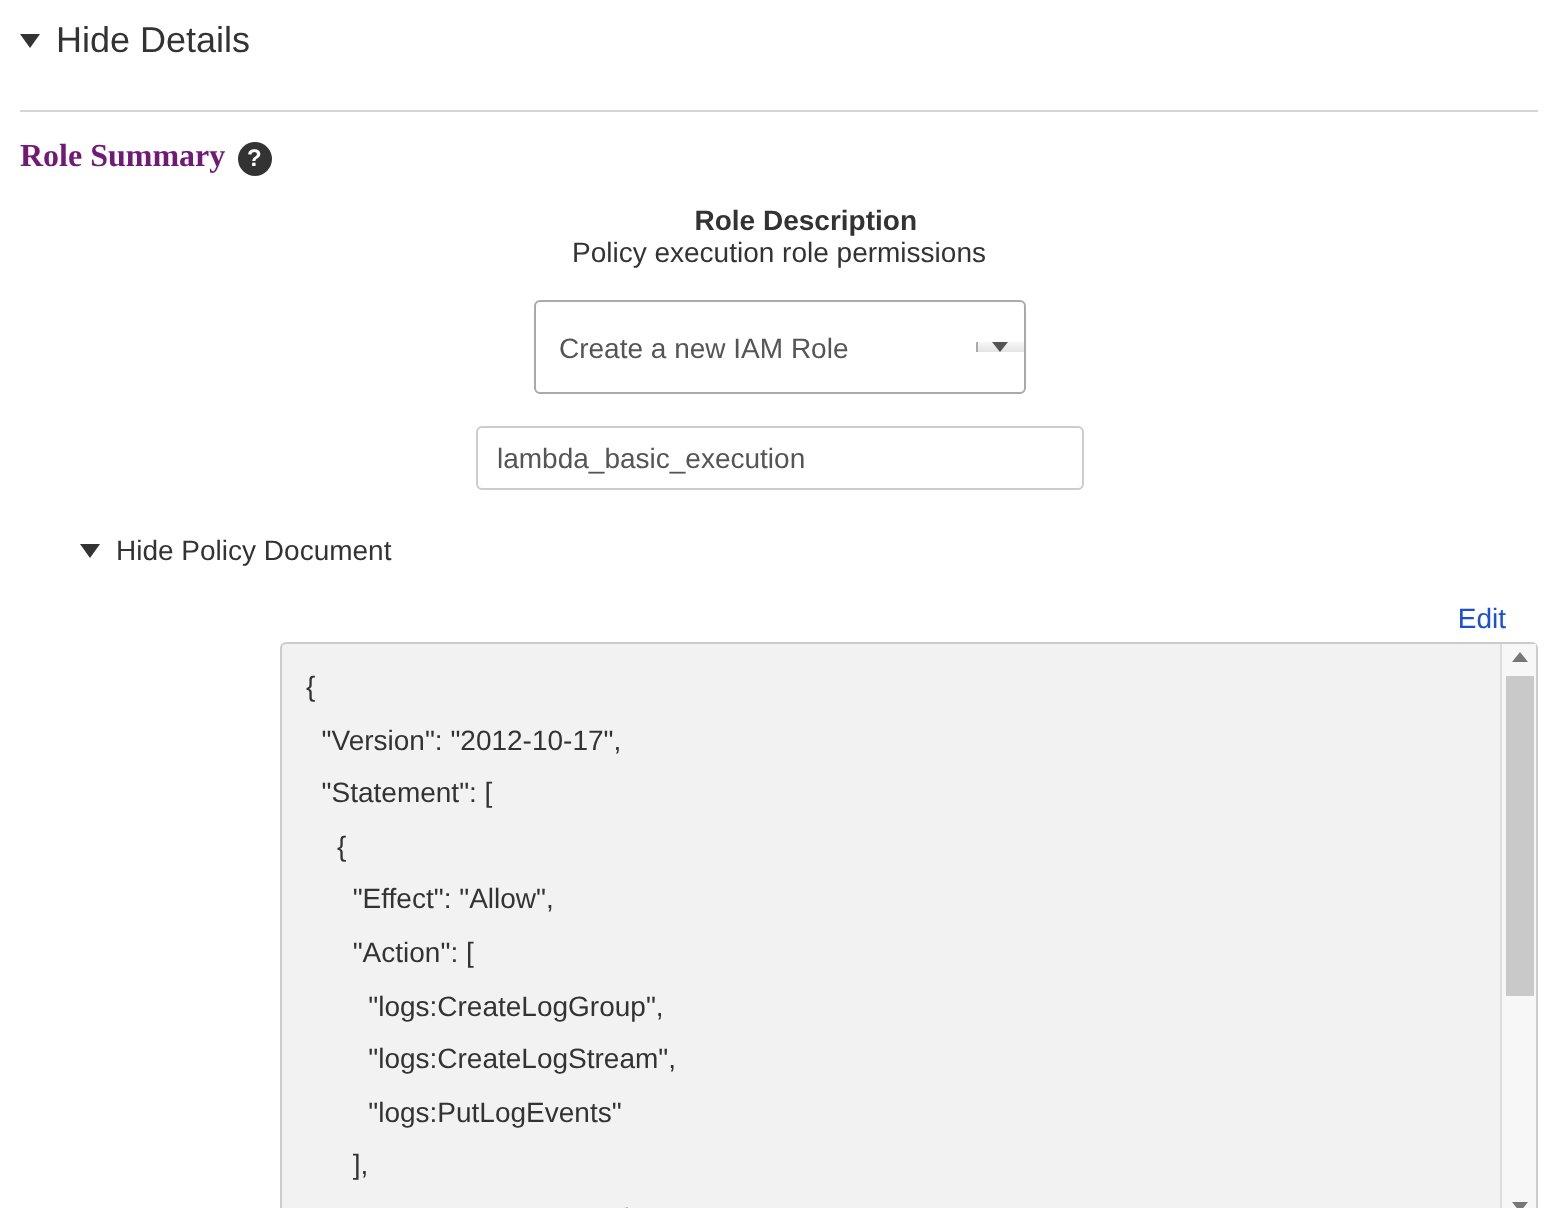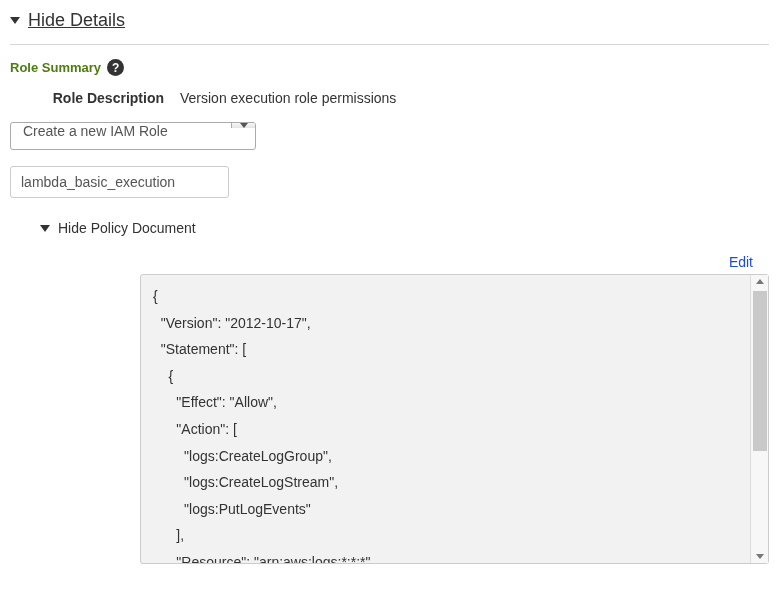--- a/index.html
+++ b/index.html
@@ -8,84 +8,85 @@
       font-size: 14px;
       color: #333;
       padding: 6px 10px;
       width: 779px;
       background: #fff;
     }
     .section-header {
       display: flex;
       align-items: center;
       gap: 8px;
-      padding: 4px 0 13px 0;
+      padding: 4px 0 24px 0;
       border-bottom: 1px solid #d5d5d5;
       cursor: pointer;
-      text-decoration: underline;
     }
     .caret-down {
       width: 0; height: 0;
       border-left: 5px solid transparent;
       border-right: 5px solid transparent;
       border-top: 7px solid #333;
     }
     .section-title {
       font-size: 18px;
       color: #333;
       font-weight: 400;
     }
     .subheader {
       display: flex;
       align-items: center;
       gap: 6px;
       margin-top: 14px;
       margin-bottom: 14px;
     }
     .subheader-title {
-      font-size: 13px;
+      font-size: 16px;
       font-weight: 700;
-      color: #4d7c0f;
+      color: #701a75;
+      font-family: Liberation Serif, serif;
     }
     .help-icon {
       display: inline-flex;
       align-items: center;
       justify-content: center;
       width: 17px; height: 17px;
       border-radius: 50%;
       background: #333;
       color: #fff;
       font-size: 12px;
       font-weight: 700;
       cursor: pointer;
     }
     .form-row {
       display: flex;
       align-items: center;
       margin-bottom: 16px;
+      flex-direction: column;
     }
     .form-label {
       width: 170px;
       text-align: right;
       font-weight: 700;
       color: #333;
       padding-right: 16px;
       font-size: 14px;
     }
     .form-value {
       flex: 1;
       color: #333;
     }
     .select-wrap {
       display: inline-flex;
-      align-items: flex-start;
+      align-items: center;
       border: 1px solid #aaa;
       border-radius: 3px;
       overflow: hidden;
-      height: 28px;
+      height: 47px;
       background: #fff;
     }
     .select-text {
       padding: 0 12px;
       display: flex;
       align-items: center;
       color: #555;
       min-width: 220px;
     }
     .select-btn {
@@ -98,21 +99,21 @@
       cursor: pointer;
     }
     .chev-down {
       width: 0; height: 0;
       border-left: 4px solid transparent;
       border-right: 4px solid transparent;
       border-top: 5px solid #555;
     }
     .text-input {
       height: 32px;
-      width: 219px;
+      width: 304px;
       border: 1px solid #ccc;
       border-radius: 3px;
       padding: 0 10px;
       font-size: 14px;
       color: #555;
     }
     .policy-toggle {
       display: inline-flex;
       align-items: center;
       gap: 8px;
@@ -193,21 +194,21 @@
   <div class="section-title">Hide Details</div>
 </div>
 
 <div class="subheader">
   <div class="subheader-title">Role Summary</div>
   <div class="help-icon">?</div>
 </div>
 
 <div class="form-row">
   <div class="form-label">Role Description</div>
-  <div class="form-value">Version execution role permissions</div>
+  <div class="form-value">Policy execution role permissions</div>
 </div>
 
 <div class="form-row">
   <div class="form-value">
     <div class="select-wrap">
       <div class="select-text">Create a new IAM Role</div>
       <div class="select-btn">
         <div class="chev-down"></div>
       </div>
     </div>

